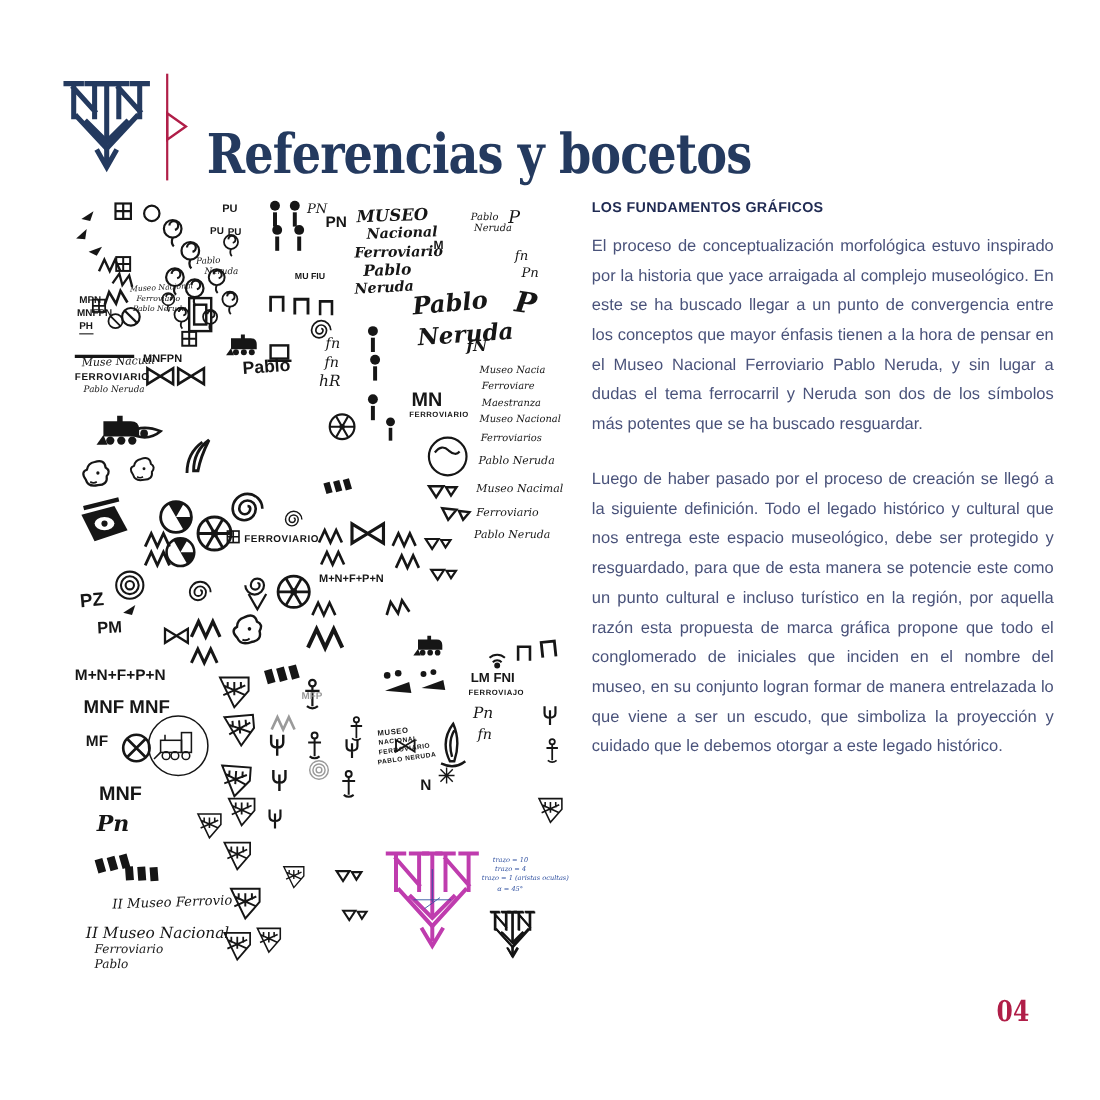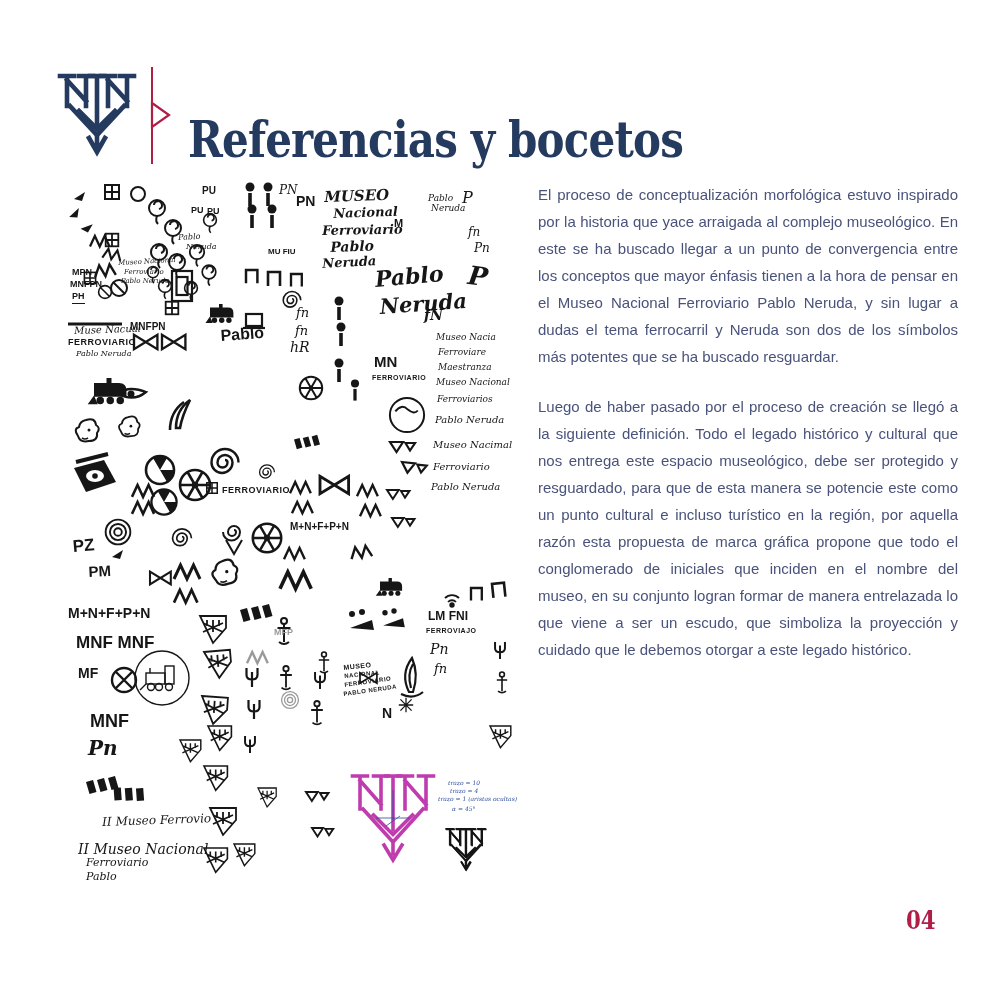--- a/index.html
+++ b/index.html
@@ -354,21 +354,21 @@
   <span class="w wh" style="left:64px;top:91px;font-size:7px">Ferroviario</span>
   <span class="w wh" style="left:61px;top:100px;font-size:7px">Pablo Neruda</span>
   <span class="w wh" style="left:14px;top:148px;font-size:10px;transform:rotate(-2deg)">Muse Nacual</span>
   <span class="w wc" style="left:8px;top:160px;font-size:9px">FERROVIARIO</span>
   <span class="w wh" style="left:16px;top:172px;font-size:8px">Pablo Neruda</span>
   <span class="w wm" style="left:70px;top:144px;font-size:10px">MNFPN</span>
   <span class="w wm" style="left:160px;top:150px;font-size:16px;transform:rotate(-4deg)">Pablo</span>
   <span class="w wh" style="left:236px;top:128px;font-size:13px">fn</span>
   <span class="w wh" style="left:235px;top:146px;font-size:13px">fn</span>
   <span class="w wh" style="left:230px;top:162px;font-size:14px">hR</span>
-  <span class="w wm" style="left:314px;top:176px;font-size:15px">MN</span>
+  <span class="w wm" style="left:314px;top:176px;font-size:18px">MN</span>
   <span class="w wc" style="left:312px;top:196px;font-size:7px">FERROVIARIO</span>
   <span class="w wh" style="left:376px;top:155px;font-size:9px">Museo Nacia</span>
   <span class="w wh" style="left:378px;top:170px;font-size:9px">Ferroviare</span>
   <span class="w wh" style="left:378px;top:185px;font-size:9px">Maestranza</span>
   <span class="w wh" style="left:376px;top:200px;font-size:9px">Museo Nacional</span>
   <span class="w wh" style="left:377px;top:217px;font-size:9px">Ferroviarios</span>
   <span class="w wh" style="left:375px;top:237px;font-size:10px">Pablo Neruda</span>
   <span class="w wh" style="left:373px;top:262px;font-size:10px">Museo Nacimal</span>
   <span class="w wh" style="left:373px;top:284px;font-size:10px">Ferroviario</span>
   <span class="w wh" style="left:371px;top:304px;font-size:10px">Pablo Neruda</span>
@@ -406,17 +406,18 @@
   <span class="w wh" style="left:118px;top:56px;font-size:8px;transform:rotate(-3deg)">Pablo</span>
   <span class="w wh" style="left:126px;top:65px;font-size:8px">Neruda</span>
   <span class="w wc" style="left:283px;top:486px;font-size:7px;transform:rotate(-6deg)">MUSEO</span>
   <span class="w wc" style="left:284px;top:495px;font-size:6px;transform:rotate(-6deg)">NACIONAL</span>
   <span class="w wc" style="left:284px;top:504px;font-size:6px;transform:rotate(-8deg)">FERROVIARIO</span>
   <span class="w wc" style="left:283px;top:513px;font-size:6px;transform:rotate(-8deg)">PABLO NERUDA</span>
   <span class="w wm" style="left:322px;top:528px;font-size:14px">N</span>
 </div>
 
 <div class="article">
+  <h2>LOS FUNDAMENTOS GRÁFICOS</h2>
   <p>El proceso de conceptualización morfológica estuvo inspirado por la historia que yace arraigada al complejo museológico. En este se ha buscado llegar a un punto de convergencia entre los conceptos que mayor énfasis tienen a la hora de pensar en el Museo Nacional Ferroviario Pablo Neruda, y sin lugar a dudas el tema ferrocarril y Neruda son dos de los símbolos más potentes que se ha buscado resguardar.</p>
   <p>Luego de haber pasado por el proceso de creación se llegó a la siguiente definición. Todo el legado histórico y cultural que nos entrega este espacio museológico, debe ser protegido y resguardado, para que de esta manera se potencie este como un punto cultural e incluso turístico en la región, por aquella razón esta propuesta de marca gráfica propone que todo el conglomerado de iniciales que inciden en el nombre del museo, en su conjunto logran formar de manera entrelazada lo que viene a ser un escudo, que simboliza la proyección y cuidado que le debemos otorgar a este legado histórico.</p>
 </div>
 
 <div class="pagenum">04</div>
 
 </body></html>

